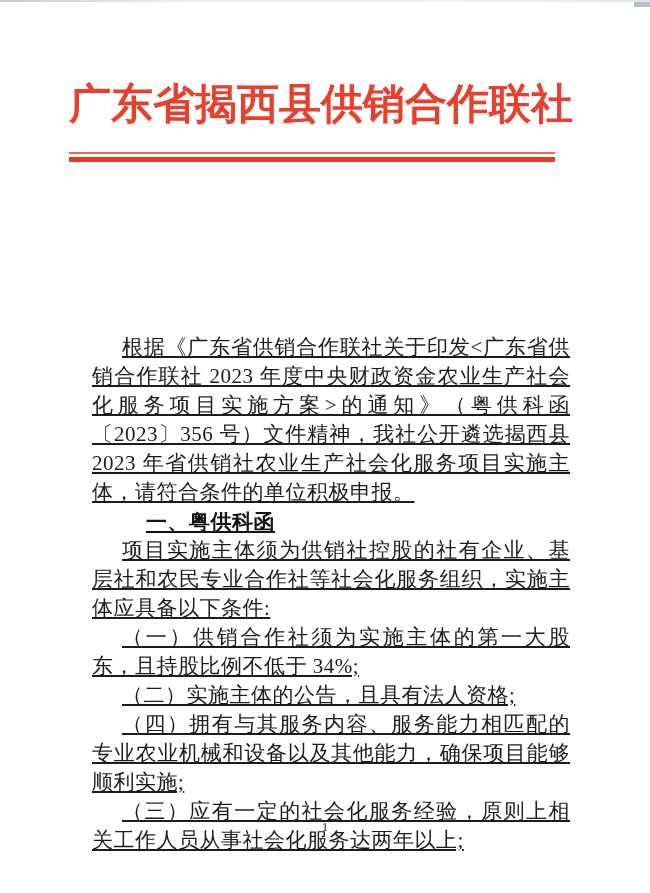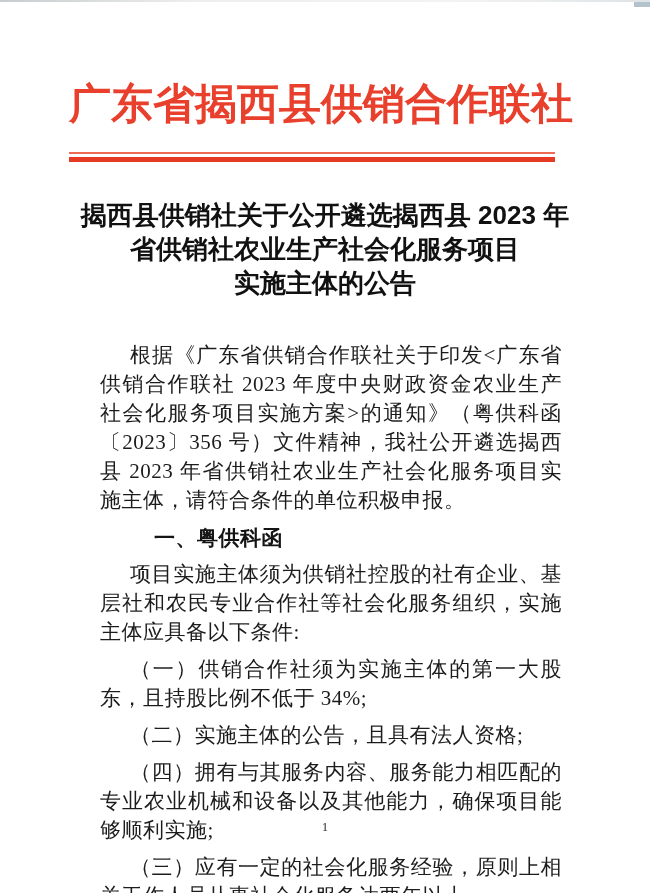--- a/index.html
+++ b/index.html
@@ -62,21 +62,21 @@
   
   .body-text {
     position: absolute; top: 333px; left: 92px; width: 478px;
     font-family: "Liberation Serif", "DejaVu Serif", serif;
     font-size: 21px;
     line-height: 29px;
     letter-spacing: 0.5px;
     color: #1c1c1c;
     text-align: justify;
   }
-  .body-text p { margin: 8px; text-indent: 30px; }
+  .body-text p { margin: 0; text-indent: 30px; text-decoration: underline; }
   .section-heading {
     margin: 0;
     padding-left: 24px;
     font-family: "Liberation Sans", "DejaVu Sans", sans-serif;
     font-weight: bold;
     font-size: 21px;
     line-height: 29px;
     color: #141414;
     letter-spacing: 0.5px;
   }
@@ -96,25 +96,20 @@
 <div class="page">
 
   <div class="scan-top-line"></div>
   <div class="scan-corner-chip"></div>
 
   <div class="org-title">广东省揭西县供销合作联社</div>
 
   <div class="rule-thin"></div>
   <div class="rule-thick"></div>
 
-  <div class="doc-title">
-    <div>揭西县供销社关于公开遴选揭西县 2023 年</div>
-    <div>省供销社农业生产社会化服务项目</div>
-    <div>实施主体的公告</div>
-  </div>
 
   <div class="body-text">
     <p>根据《广东省供销合作联社关于印发&lt;广东省供销合作联社 2023 年度中央财政资金农业生产社会化服务项目实施方案&gt;的通知》（粤供科函〔2023〕356 号）文件精神，我社公开遴选揭西县 2023 年省供销社农业生产社会化服务项目实施主体，请符合条件的单位积极申报。</p>
     <p class="section-heading">一、粤供科函</p>
     <p>项目实施主体须为供销社控股的社有企业、基层社和农民专业合作社等社会化服务组织，实施主体应具备以下条件:</p>
     <p class="item">（一）供销合作社须为实施主体的第一大股东，且持股比例不低于 34%;</p>
     <p class="item">（二）实施主体的公告，且具有法人资格;</p>
     <p class="item">（四）拥有与其服务内容、服务能力相匹配的专业农业机械和设备以及其他能力，确保项目能够顺利实施;</p>
     <p class="item">（三）应有一定的社会化服务经验，原则上相关工作人员从事社会化服务达两年以上;</p>
   </div>

